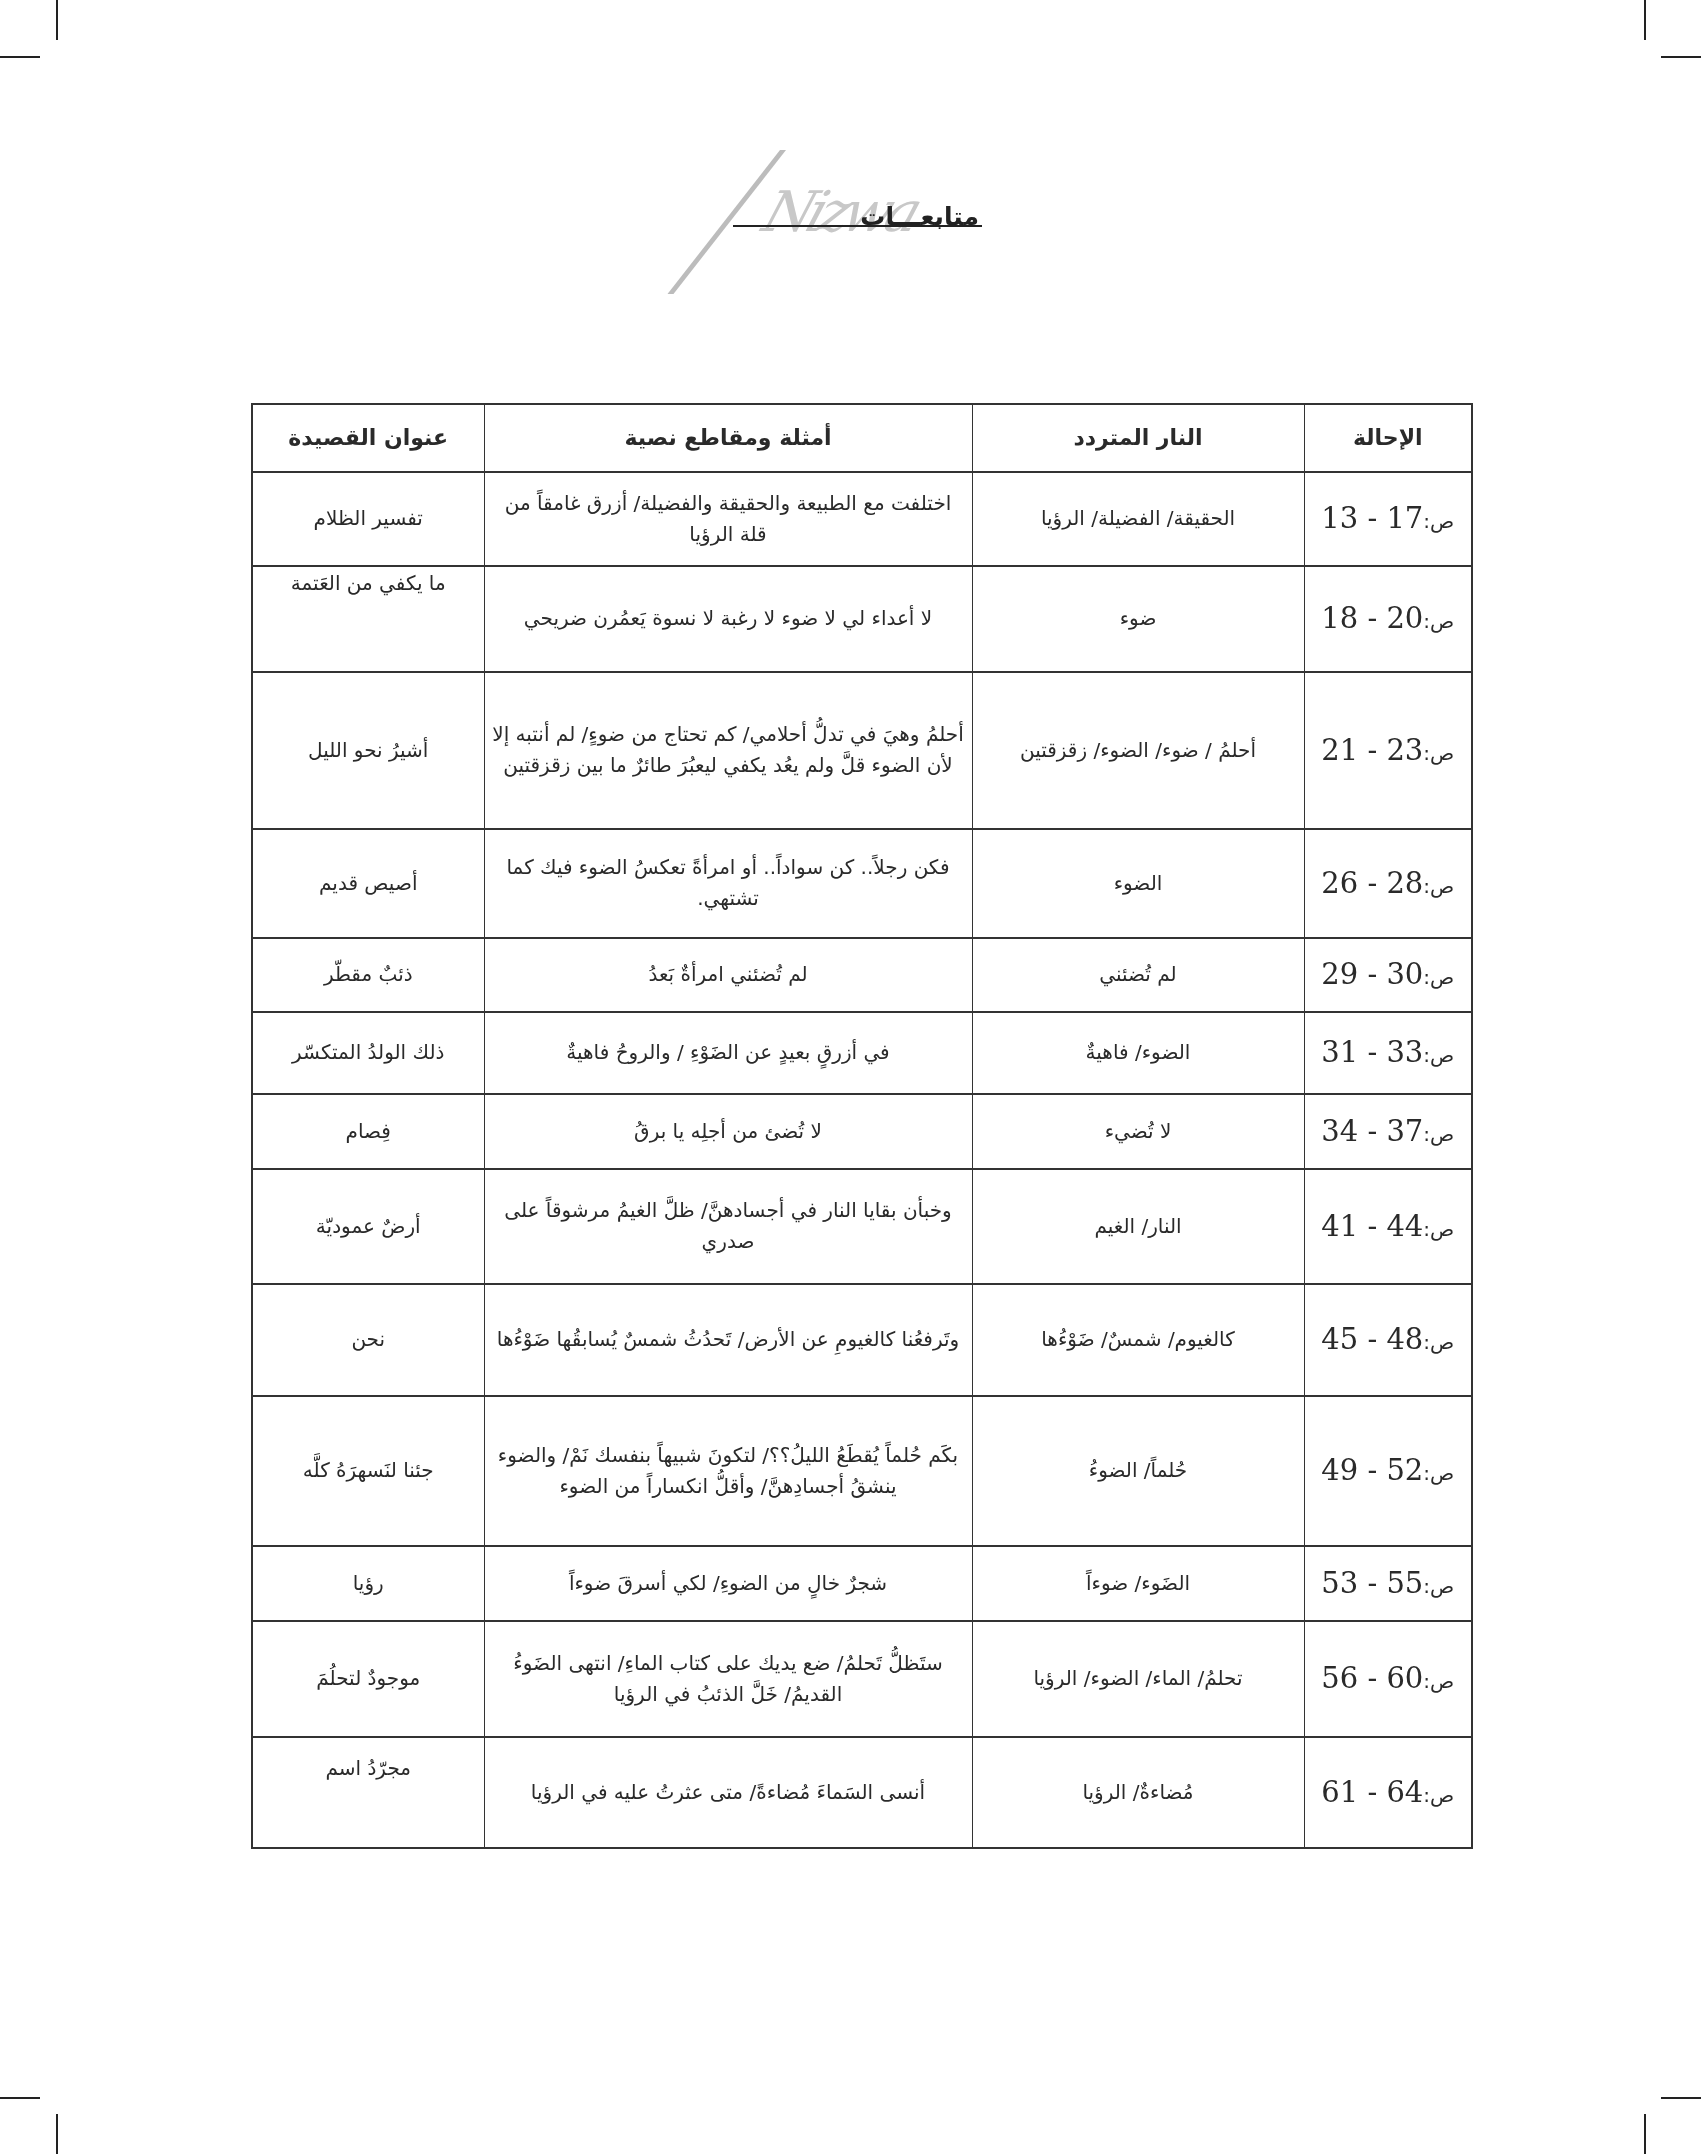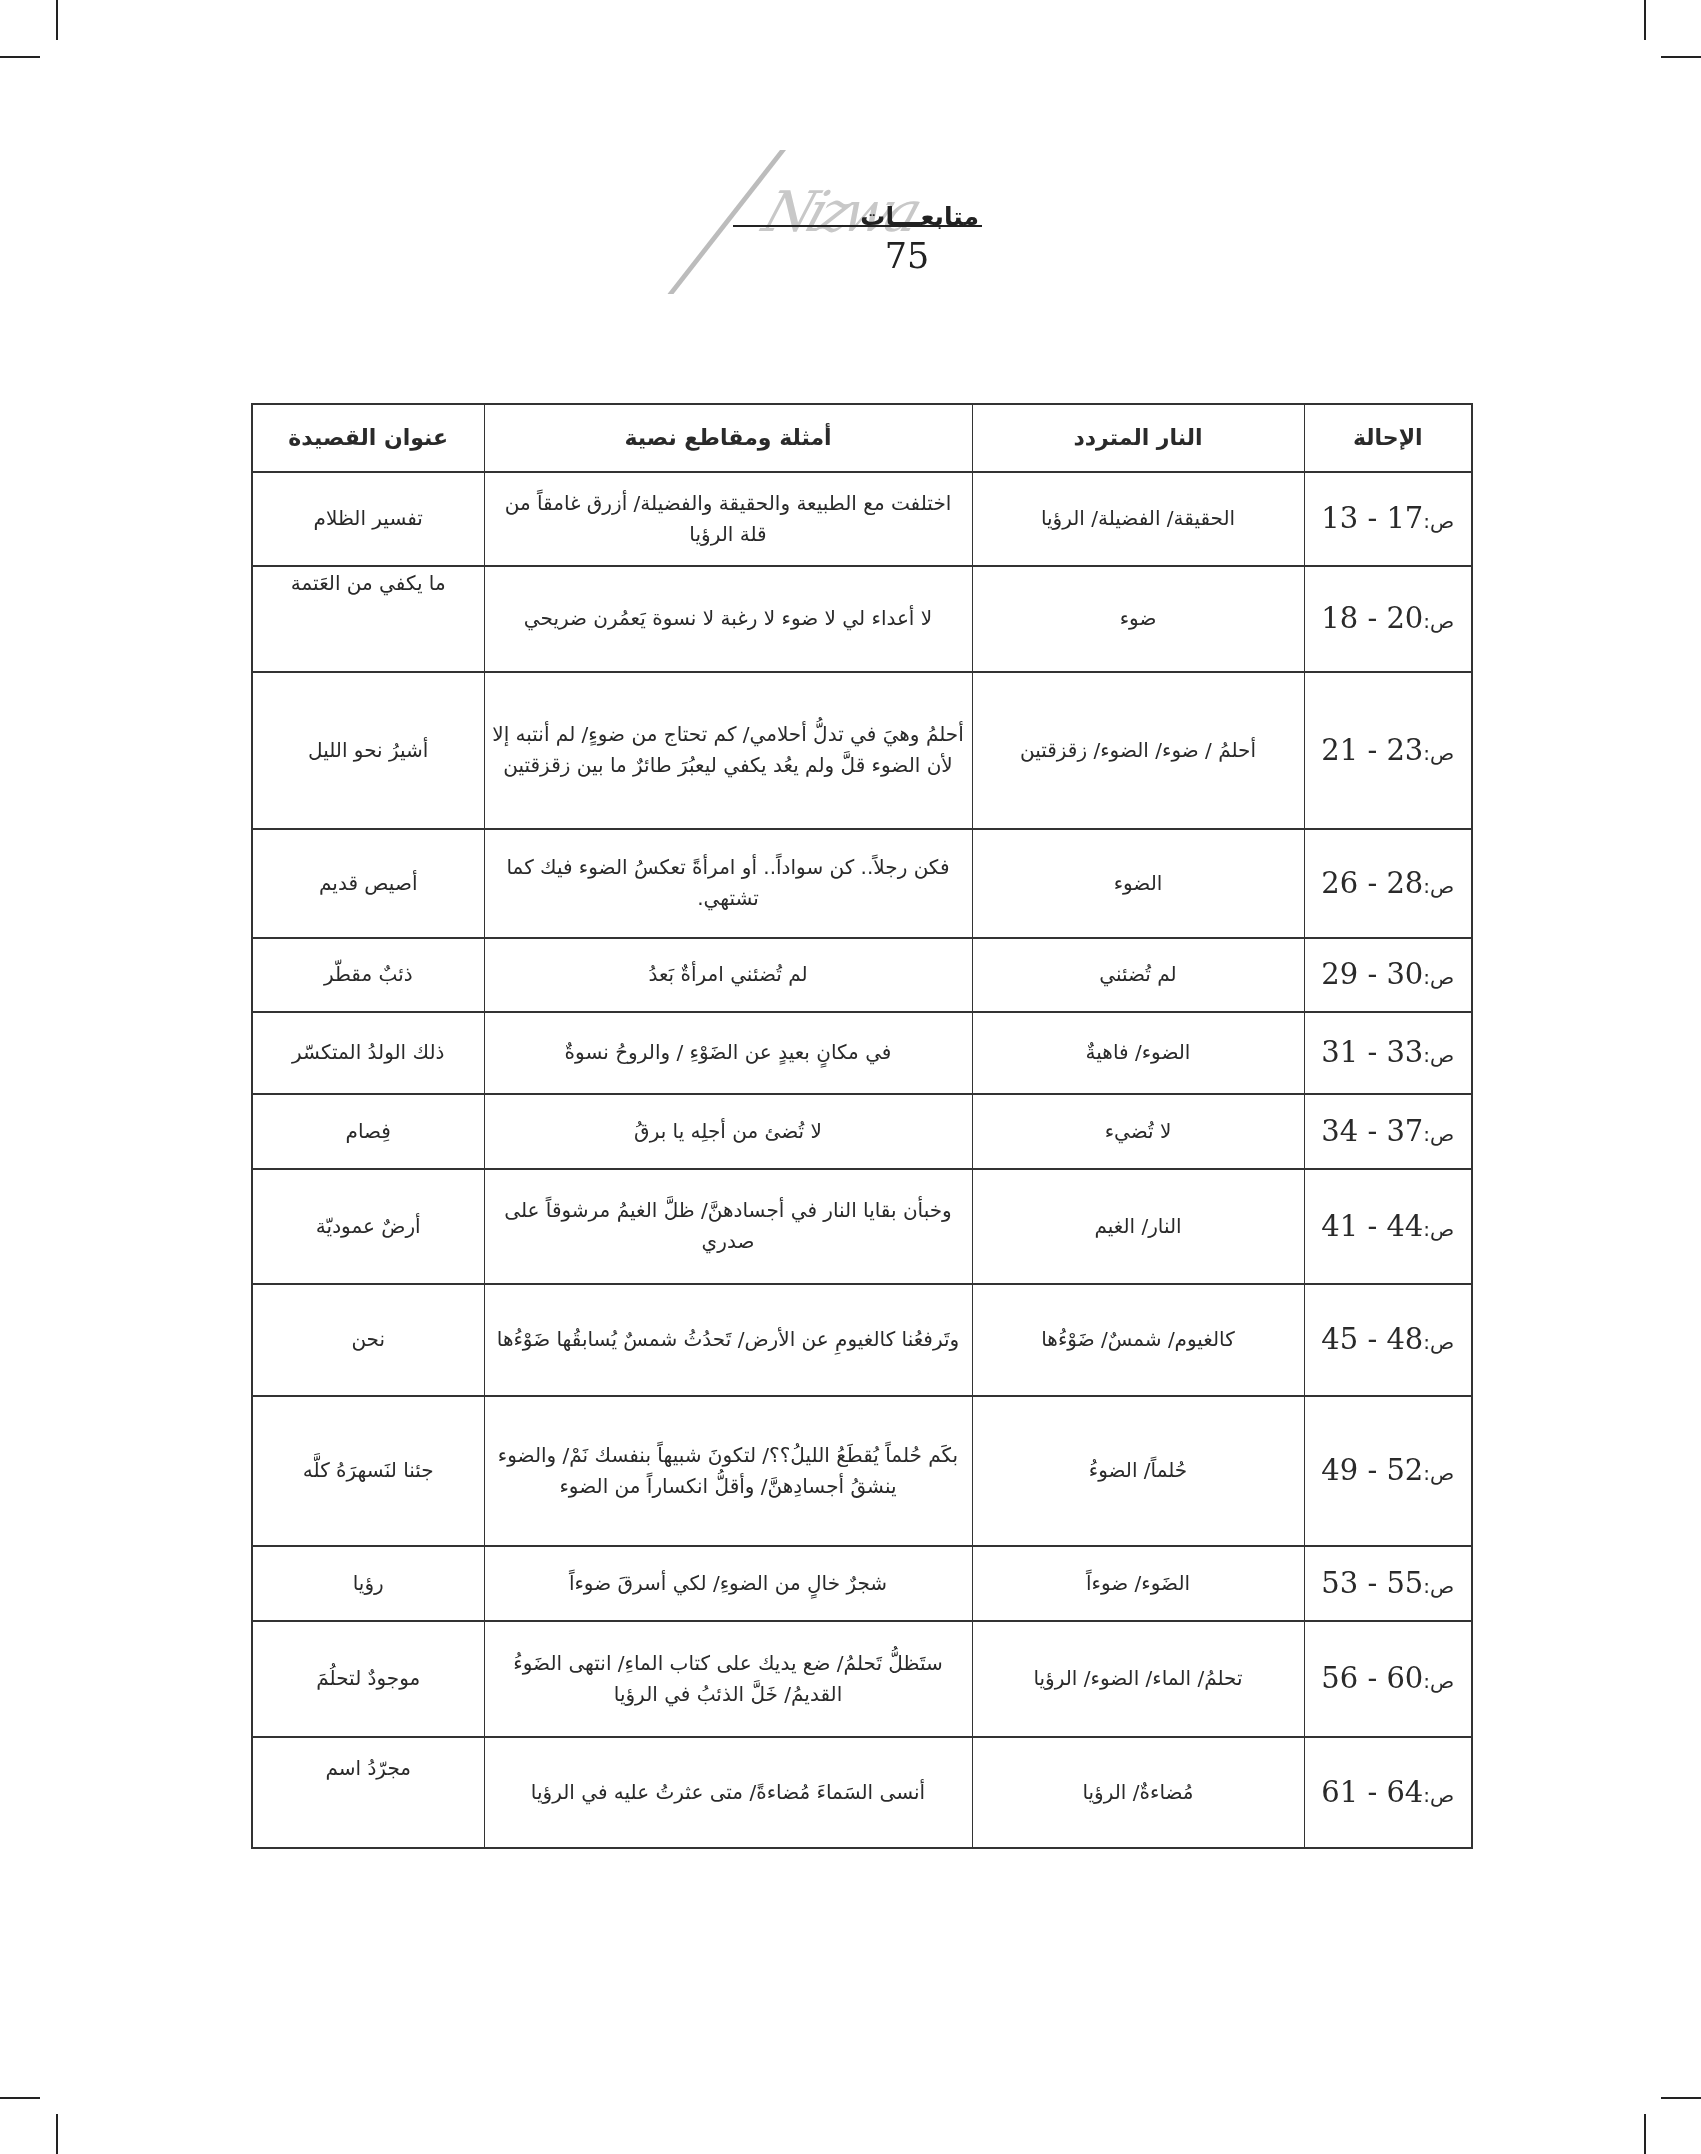--- a/index.html
+++ b/index.html
@@ -62,21 +62,20 @@
 <div class="crop v" style="left:56px; top:2114px;"></div>
 <div class="crop h" style="left:0; top:2097px;"></div>
 <div class="crop v" style="left:1644px; top:2114px;"></div>
 <div class="crop h" style="left:1661px; top:2097px;"></div>
 
 <div class="header">
   <div class="logo-slash"></div>
   <div class="logo-word">Nizwa</div>
   <div class="section-title">متابعـــات</div>
   <div class="header-rule"></div>
-  <div class="page-num">75</div>
 </div>
 
 <table class="main">
   <colgroup>
     <col style="width:168px">
     <col style="width:332px">
     <col style="width:488px">
     <col style="width:232px">
   </colgroup>
   <thead>
@@ -114,21 +113,21 @@
     </tr>
     <tr style="height:74px">
       <td class="ref"><span class="pfx">ص:</span><span class="num">29 - 30</span></td>
       <td>لم تُضئني</td>
       <td class="ex">لم تُضئني امرأةٌ بَعدُ</td>
       <td>ذئبٌ مقطّر</td>
     </tr>
     <tr style="height:82px">
       <td class="ref"><span class="pfx">ص:</span><span class="num">31 - 33</span></td>
       <td>الضوء/ فاهيةٌ</td>
-      <td class="ex">في مكانٍ بعيدٍ عن الضَوْءِ / والروحُ نسوةٌ</td>
+      <td class="ex">في أزرقٍ بعيدٍ عن الضَوْءِ / والروحُ فاهيةٌ</td>
       <td>ذلك الولدُ المتكسّر</td>
     </tr>
     <tr style="height:75px">
       <td class="ref"><span class="pfx">ص:</span><span class="num">34 - 37</span></td>
       <td>لا تُضيء</td>
       <td class="ex">لا تُضئ من أجلِه يا برقُ</td>
       <td>فِصام</td>
     </tr>
     <tr style="height:115px">
       <td class="ref"><span class="pfx">ص:</span><span class="num">41 - 44</span></td>

